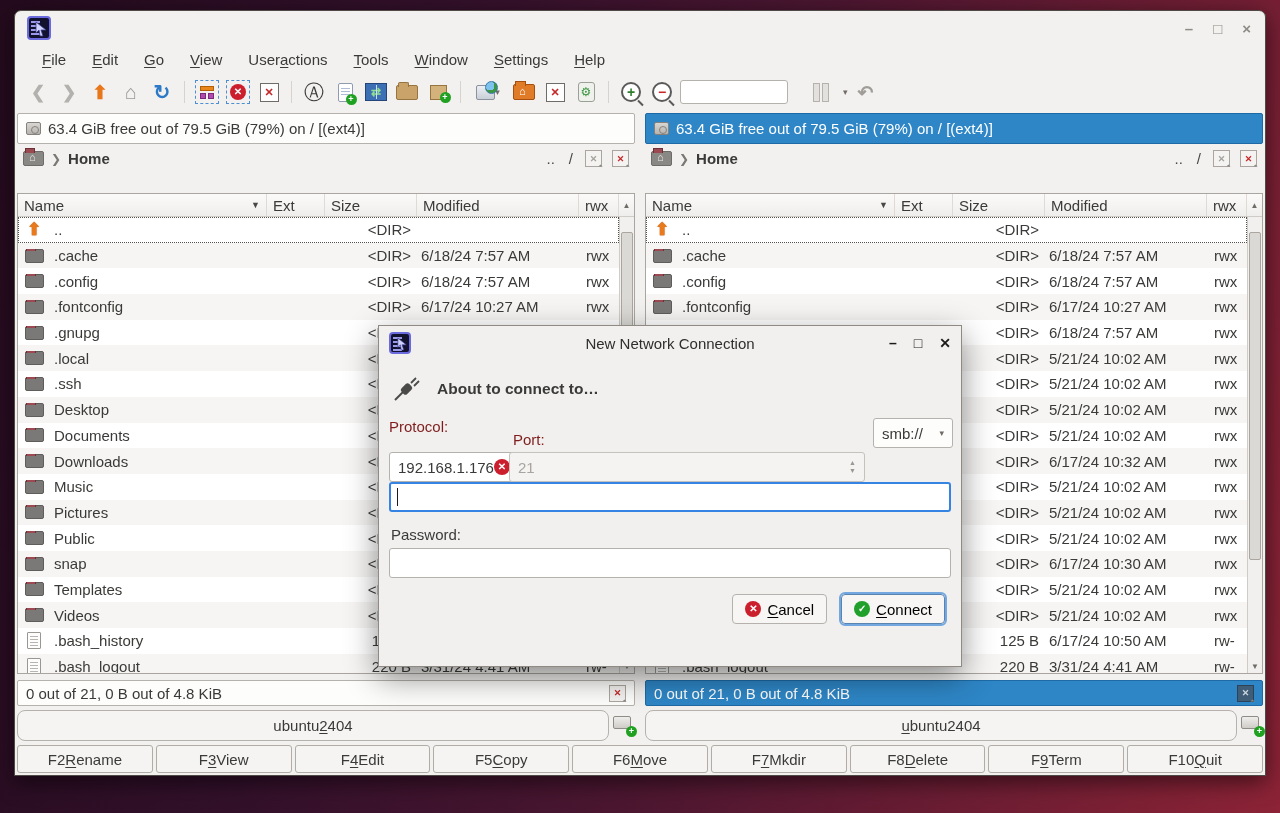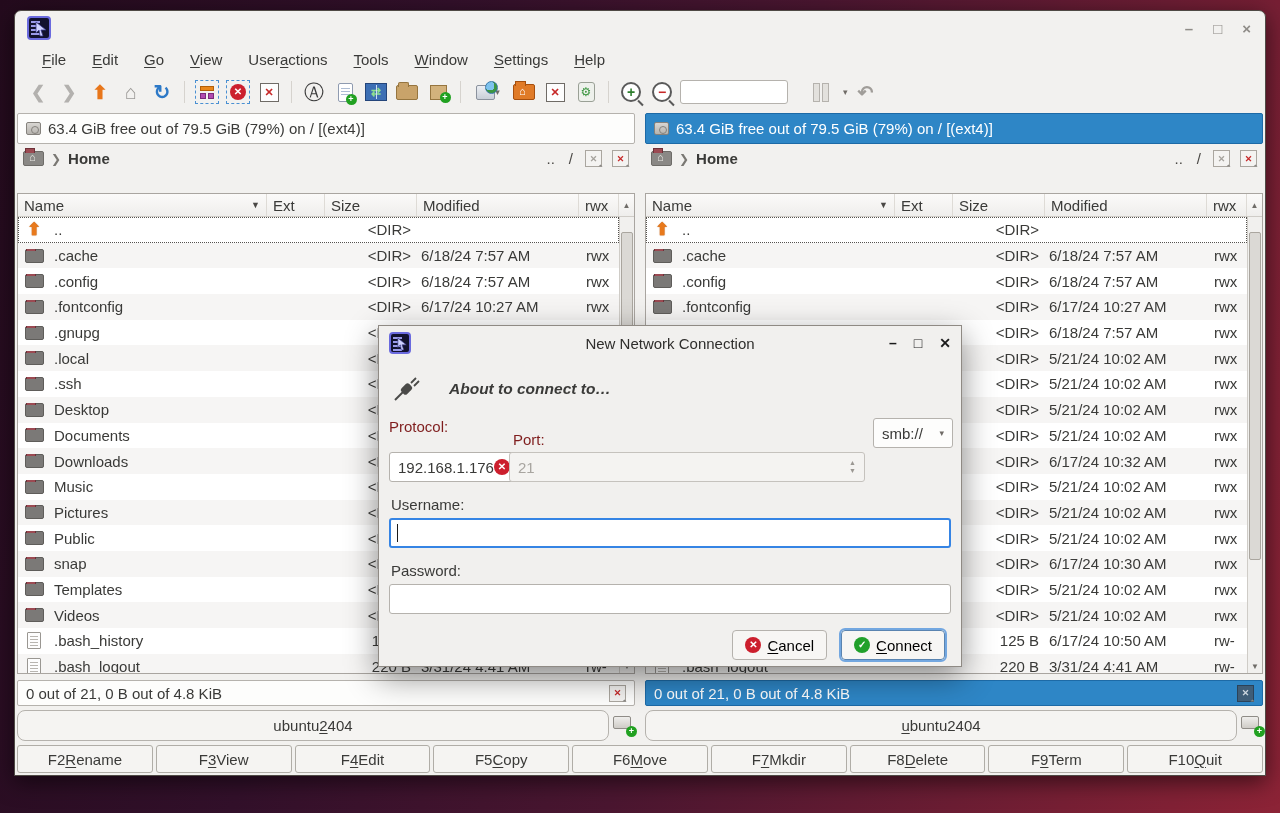--- a/index.html
+++ b/index.html
@@ -111,21 +111,21 @@
   
   .fnrow{height:33px; display:flex; gap:3px; padding:3px 2px 2px 2px;}
   .fnbtn{flex:1; border:1px solid #b0ada7; background:#f5f4f2; border-radius:3px; display:flex; align-items:center; justify-content:center; font-size:15px; color:#3a3a38;}
   
   .dialog{position:absolute; left:378px; top:325px; width:584px; height:342px; background:#f1f0ee;
     border:1px solid #8f8a84; box-shadow:0 10px 30px rgba(0,0,0,.45); z-index:10; display:flex; flex-direction:column;}
   .dlg-titlebar{height:34px; position:relative; display:flex; align-items:center; padding:0 10px;}
   .dlg-title{position:absolute; left:0; right:0; text-align:center; font-size:15px; color:#2f2e2c;}
   .dlg-controls{margin-left:auto; display:flex; gap:17px; align-items:center; color:#1a1a1a; font-weight:bold; font-size:14px; z-index:2;}
   .dlg-body{padding:6px 10px 0 10px; flex:1; display:flex; flex-direction:column;}
-  .heading-row{display:flex; align-items:center; gap:28px; margin:10px 0 16px 4px;font-style:italic;}
+  .heading-row{display:flex; align-items:center; gap:16px; margin:10px 0 16px 4px;}
   .heading-row b{font-size:15.5px;}
   .conn-grid{display:grid; grid-template-columns:112px 356px 80px; column-gap:8px; row-gap:4px;}
   .flabel{color:#7f1d1d;}
   .plabel{padding-left:4px;margin-top:13px;}
   .combo{height:30px; border:1px solid #b5b2ad; border-radius:3px; background:#fdfdfc; display:flex; align-items:center; padding:0 8px; gap:6px;}
   .combo .val{flex:1; overflow:hidden;}
   .combo .caret{margin-left:auto;}
   .hostwrap{display:flex;}
   .hostfield{flex:1; height:30px; border:1px solid #b5b2ad; border-radius:3px 0 0 3px; background:#fff; display:flex; align-items:center; padding:0 8px; gap:0;}
   .hostfield .val{flex:1;}
@@ -791,21 +791,20 @@
         </div>
       </div>
       <div class="spin">
         <span>21</span>
         <span class="arrows">
             <span>▲</span>
             <span>▼</span>
           </span>
       </div>
     </div>
-    <div class="field-label">Username:</div>
     <div class="txt-input focused">
       <span class="caret-bar"></span>
     </div>
     <div class="field-label">Password:</div>
     <div class="txt-input"></div>
     <div class="dlg-buttons">
       <button class="dbtn">
         <span class="redcircle">✕</span>
         <span id="cancel-label"><span class="u">C</span>ancel</span>
       </button>

